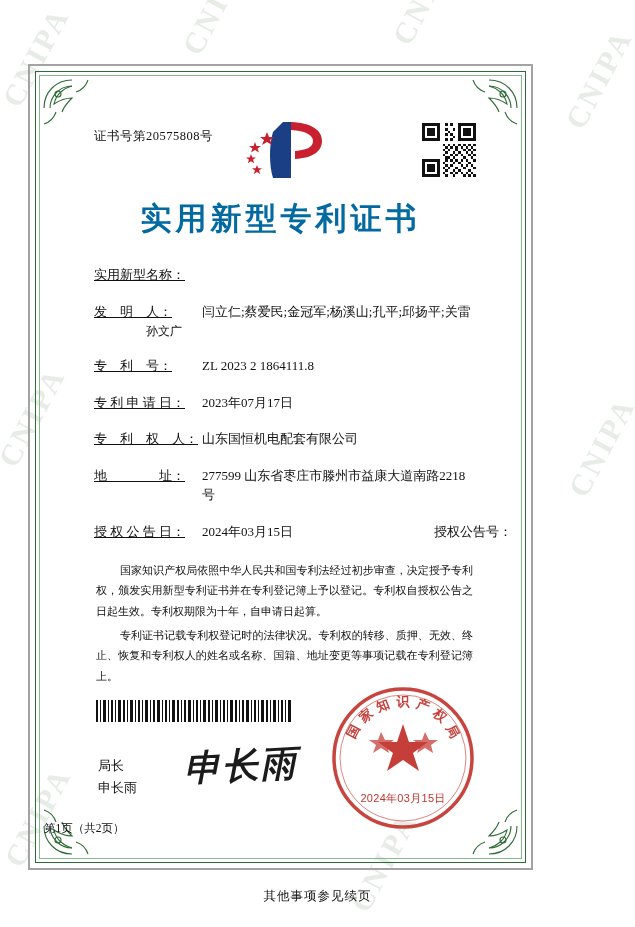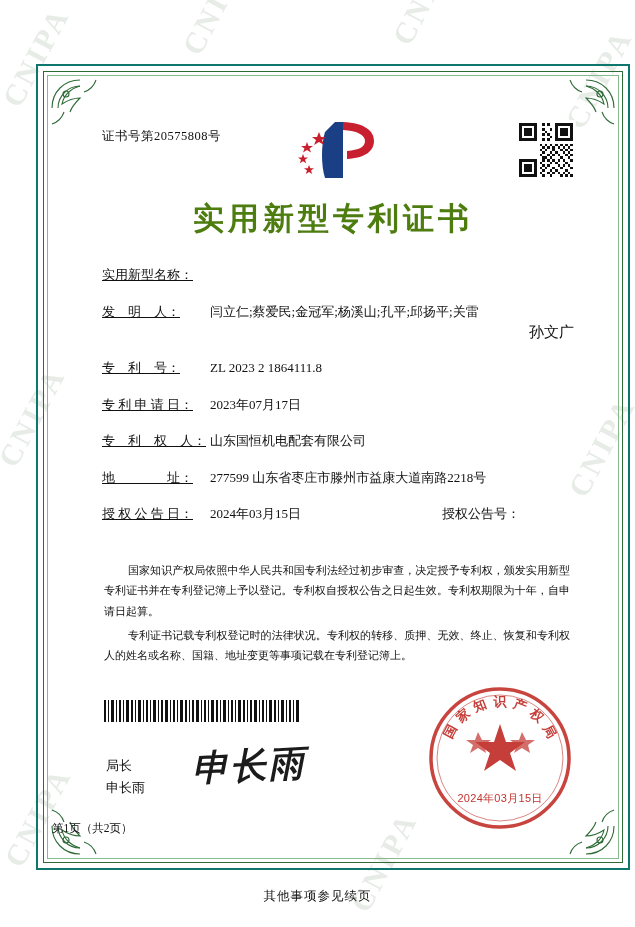--- a/index.html
+++ b/index.html
@@ -32,25 +32,25 @@
     letter-spacing: 3px;
     transform: rotate(-62deg);
     transform-origin: center;
     white-space: nowrap;
     font-size: 30px;
   }
 
   
   .page-frame {
     position: absolute;
-    left: 36px;
+    left: 28px;
     top: 64px;
-    width: 594px;
+    width: 505px;
     height: 806px;
-    border: 2px solid #0f766e;
+    border: 2px solid #a3a3a3;
     box-sizing: border-box;
     z-index: 1;
   }
   .page-frame:before {
     content: "";
     position: absolute;
     inset: 5px;
     border: 1px solid #2e6b36;
   }
   .page-frame:after {
@@ -107,21 +107,21 @@
   }
   .title {
     position: absolute;
     left: 0;
     right: 0;
     top: 118px;
     text-align: center;
     font-size: 31px;
     font-weight: bold;
     letter-spacing: 4px;
-    color: #4d7c0f;
+    color: #0369a1;
     font-family: "DejaVu Serif", "Liberation Serif", serif;
   }
 
   
   .fields {
     position: absolute;
     left: 50px;
     right: 40px;
     top: 185px;
     font-size: 13px;
@@ -143,22 +143,21 @@
   .fvalue {
     flex: 1;
     word-break: break-all;
   }
   .frow.two-col .fvalue { flex: 0 0 auto; width: 232px; }
   .frow.two-col .flabel2 { width: 102px; flex: 0 0 102px; white-space: nowrap; }
   .sub-line {
     margin-left: 52px;
     margin-top: -12px;
     margin-bottom: 16px;
-    font-size: 15px;
-    text-align: right;
+    font-size: 12px;
   }
 
   
   .para {
     position: absolute;
     left: 52px;
     right: 44px;
     font-size: 11px;
     line-height: 1.85;
     color: #111;

